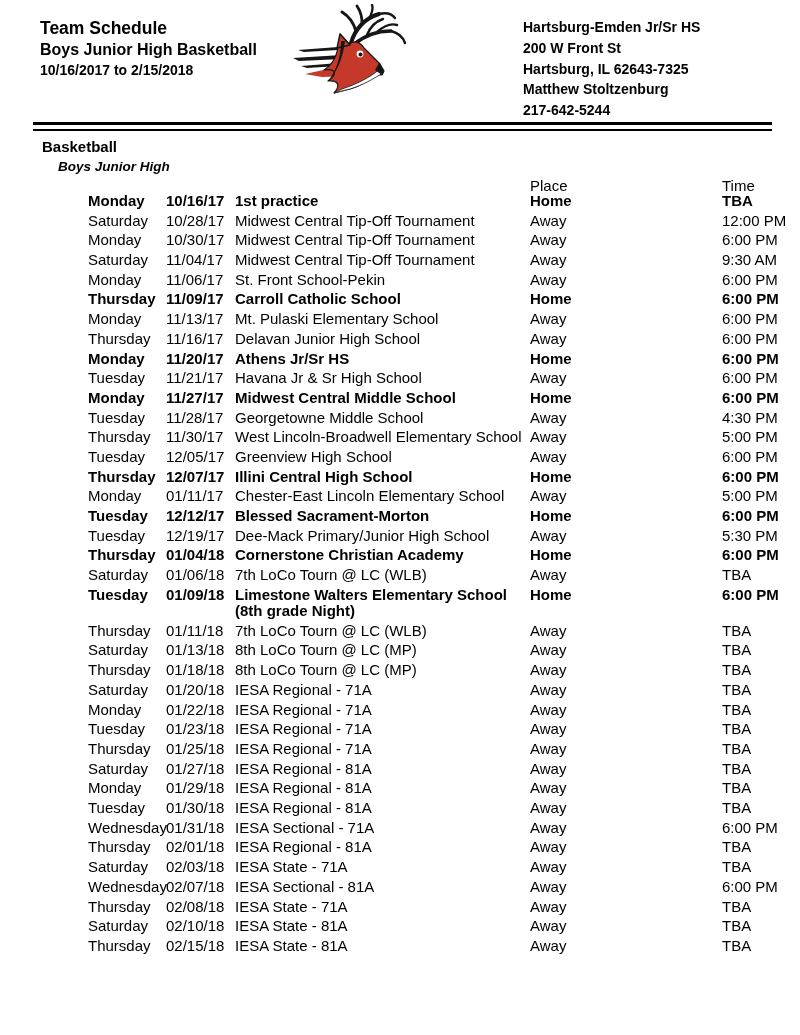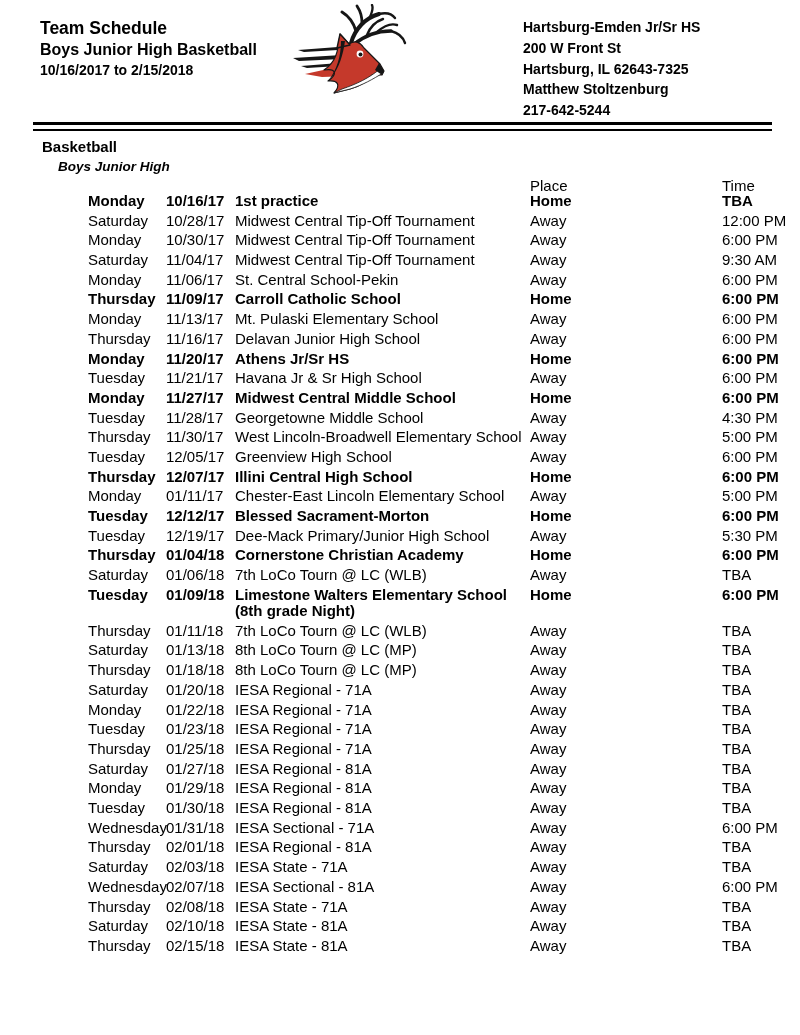--- a/index.html
+++ b/index.html
@@ -142,21 +142,21 @@
         <div class="row">
           <span class="cell day">Saturday</span>
           <span class="cell date">11/04/17</span>
           <span class="cell event">Midwest Central Tip-Off Tournament</span>
           <span class="cell place">Away</span>
           <span class="cell time">9:30 AM</span>
         </div>
         <div class="row">
           <span class="cell day">Monday</span>
           <span class="cell date">11/06/17</span>
-          <span class="cell event">St. Central School-Pekin</span>
+          <span class="cell event">St. Front School-Pekin</span>
           <span class="cell place">Away</span>
           <span class="cell time">6:00 PM</span>
         </div>
         <div class="row bold">
           <span class="cell day">Thursday</span>
           <span class="cell date">11/09/17</span>
           <span class="cell event">Carroll Catholic School</span>
           <span class="cell place">Home</span>
           <span class="cell time">6:00 PM</span>
         </div>

